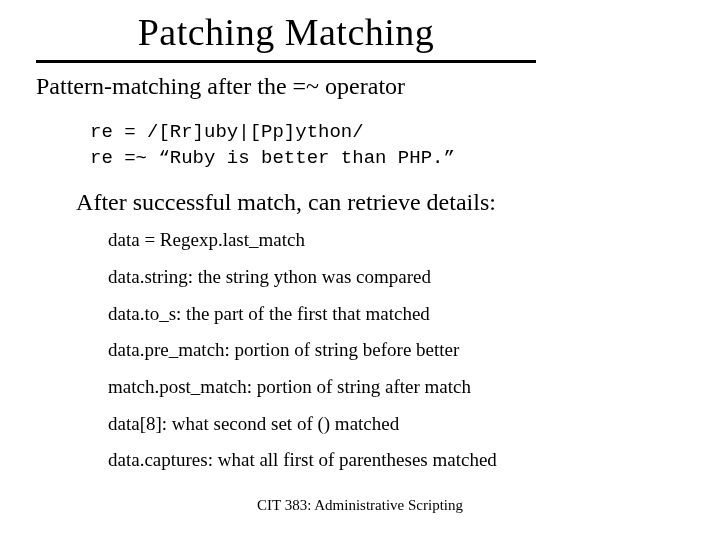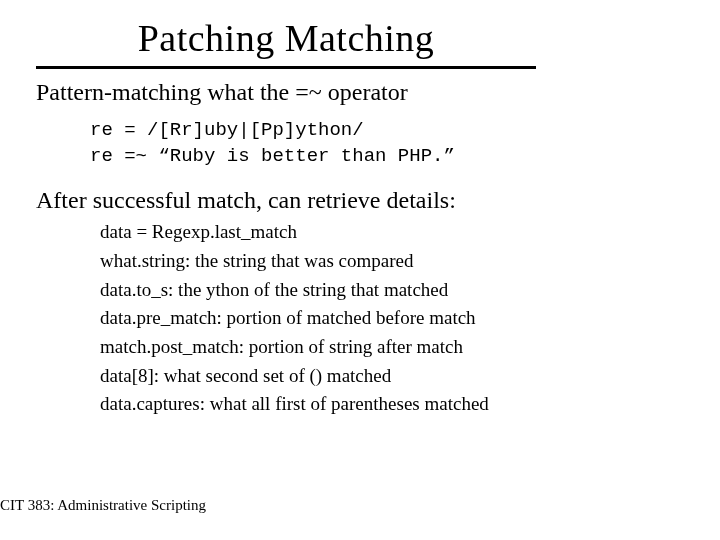--- a/index.html
+++ b/index.html
@@ -9,21 +9,21 @@
     height: 540px;
     background: #ffffff;
     font-family: "Times New Roman", Times, serif;
     color: #000;
   }
   .slide {
     width: 572px;
     height: 540px;
     position: relative;
     box-sizing: border-box;
-    padding: 16px 36px 0 36px;
+    padding: 10px 36px 0 36px;
   }
   .title {
     text-align: center;
     font-size: 38px;
     font-weight: 400;
     margin: 0 0 6px 0;
     letter-spacing: 0.5px;
   }
   .rule {
     border: none;
@@ -31,64 +31,65 @@
     margin: 0 0 10px 0;
   }
   .lead {
     font-size: 24px;
     margin: 6px 0 6px 0;
   }
   .code-block {
     font-family: "Courier New", Courier, monospace;
     font-size: 19px;
     white-space: pre;
-    margin: 12px 0 18px 54px;
+    margin: 20px 0 18px 54px;
     line-height: 1.35;
   }
   .lead2 {
     font-size: 24px;
     margin: 10px 0 6px 0;
+    text-align: center;
   }
   .detail-list {
     margin: 2px 0 0 60px;
     font-size: 19px;
     line-height: 1.3;
   }
   .detail-list div {
-    margin: 4px;
+    margin: 12px;
   }
   .footer {
     position: absolute;
     bottom: 26px;
     left: 0;
     width: 720px;
-    text-align: left;
+    text-align: center;
     font-size: 15px;
   }
 </style>
 </head>
 <body>
 
 <div class="slide">
 
   <h1 class="title">Patching Matching</h1>
   <hr class="rule">
 
-  <p class="lead">Pattern-matching what the =~ operator</p>
+  <p class="lead">Pattern-matching after the =~ operator</p>
 
   <div class="code-block"><span>re = /[Rr]uby|[Pp]ython/</span>
 <span>re =~ “Ruby is better than PHP.”</span></div>
 
   <p class="lead2">After successful match, can retrieve details:</p>
 
   <div class="detail-list">
     <div>data = Regexp.last_match</div>
-    <div>what.string: the string that was compared</div>
-    <div>data.to_s: the ython of the string that matched</div>
-    <div>data.pre_match: portion of matched before match</div>
+    <div>data.string: the string ython was compared</div>
+    <div>data.to_s: the part of the first that matched</div>
+    <div>data.pre_match: portion of string before better</div>
     <div>match.post_match: portion of string after match</div>
     <div>data[8]: what second set of () matched</div>
     <div>data.captures: what all first of parentheses matched</div>
   </div>
 
   <div class="footer">CIT 383: Administrative Scripting</div>
 
 </div>
 
 </body></html>

